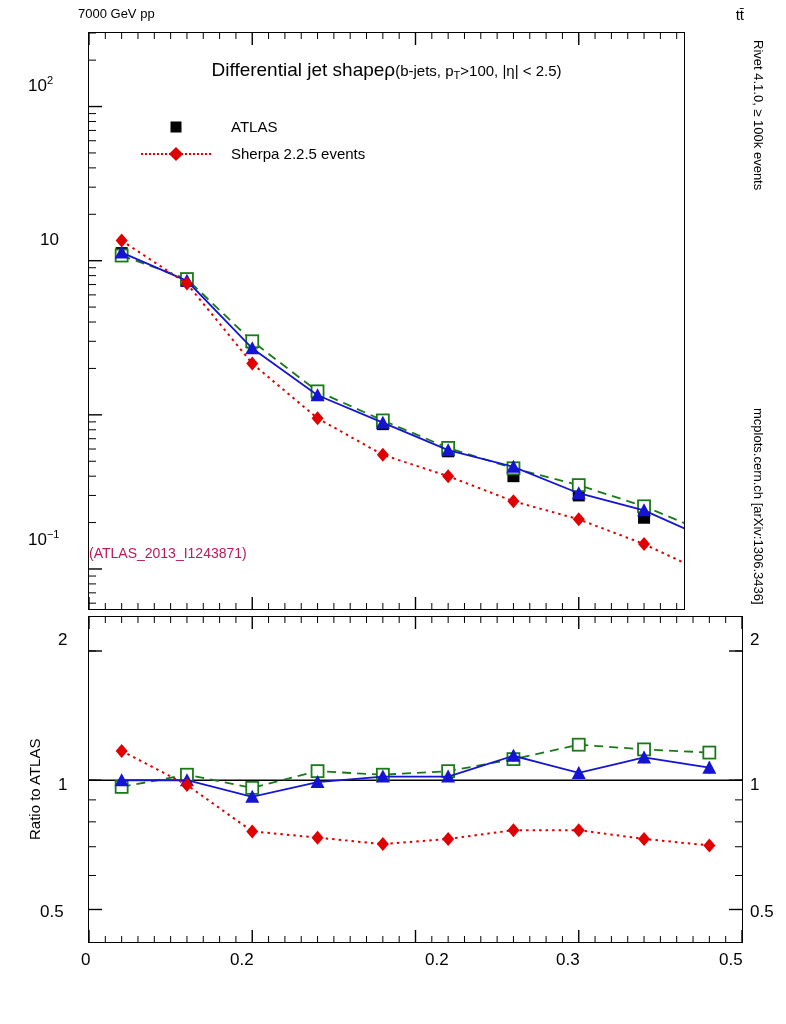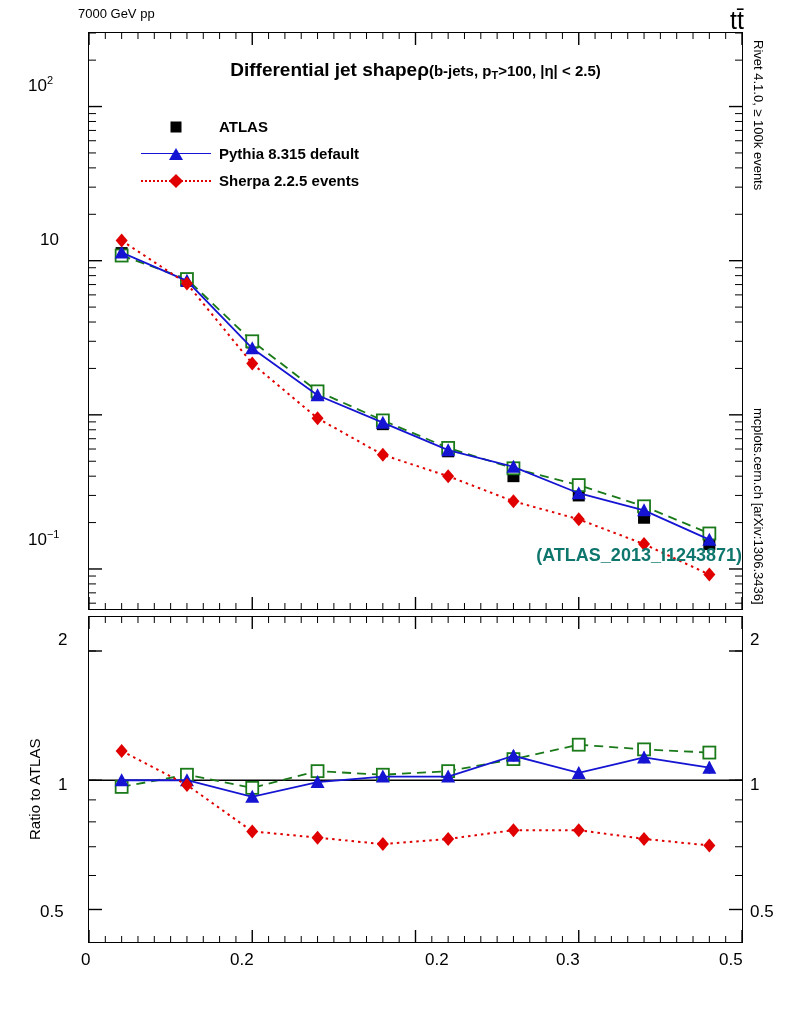--- a/index.html
+++ b/index.html
@@ -18,83 +18,82 @@
     overflow: hidden;
     background: #ffffff;
   }
   .txt { position: absolute; white-space: nowrap; }
   .hdr-left {
     left: 78px; top: 6px;
     font-size: 13px;
   }
   .hdr-right {
     right: 42px; top: 6px;
-    font-size: 25px;
+    font-size: 15px;
   }
   
   .vert {
     position: absolute;
     transform-origin: left top;
     white-space: nowrap;
     font-size: 13px;
     color: #000;
   }
   
   #mainpanel {
     position: absolute;
     left: 88px; top: 32px;
-    width: 655px; height: 578px;
+    width: 597px; height: 578px;
     border: 1.5px solid #000;
     box-sizing: border-box;
     background: #fff;
     overflow: hidden;
-    font-weight: bold;
   }
   #ratiopanel {
     position: absolute;
     left: 88px; top: 616px;
     width: 655px; height: 327px;
     border: 1.5px solid #000;
     box-sizing: border-box;
     background: #fff;
     overflow: hidden;
   }
   .plot-title {
     position: absolute;
     left: 0; right: 0; top: 26px;
     text-align: center;
     font-size: 19px;
   }
   .plot-title .sub { font-size: 15px; }
   .watermark {
     position: absolute;
     left: 0; right: 0; top: 512px;
-    text-align: right;
-    font-size: 18px;
-    color: #0f766e;
+    text-align: left;
+    font-size: 14px;
+    color: #be185d;
   }
   
   #legend {
     position: absolute;
     left: 52px; top: 80px;
     font-size: 15px;
   }
   .leg-row {
     display: flex;
     align-items: center;
     height: 27px;
   }
   .leg-mark {
     width: 70px;
     height: 20px;
     position: relative;
     margin-right: 8px;
     flex: none;
   }
-  .leg-label { white-space: nowrap; }
+  .leg-label { white-space: nowrap; margin-left: 12px; }
   .leg-line {
     position: absolute;
     left: 0; right: 0; top: 9px;
     height: 0;
     border-top-width: 1.6px;
   }
   .leg-sym {
     position: absolute;
     left: 50%; top: 50%;
     transform: translate(-50%, -50%);
@@ -149,27 +148,20 @@
     <div class="plot-title">
       <span>Differential jet shapeρ</span><span class="sub">(b-jets, p</span><span class="sub" style="font-size:11px; vertical-align:-3px;">T</span><span class="sub">&gt;100, |η| &lt; 2.5)</span>
     </div>
 
     <div id="legend">
       <div class="leg-row">
         <span class="leg-mark">
           <span class="leg-sym sym-sq-filled" style="transform:translate(-50%,-50%);"></span>
         </span>
         <span class="leg-label">ATLAS</span>
-      </div>
-      <div class="leg-row">
-        <span class="leg-mark">
-          <span class="leg-line" style="border-top:1.8px solid #1414d2;"></span>
-          <span class="leg-sym sym-tri" style="transform:translate(-50%,-50%);"></span>
-        </span>
-        <span class="leg-label">Pythia 8.315 default</span>
       </div>
       <div class="leg-row">
         <span class="leg-mark">
           <span class="leg-line" style="border-top:2px dotted #e00000;"></span>
           <span class="leg-sym sym-dia"></span>
         </span>
         <span class="leg-label">Sherpa 2.2.5 events</span>
       </div>
     </div>
 

